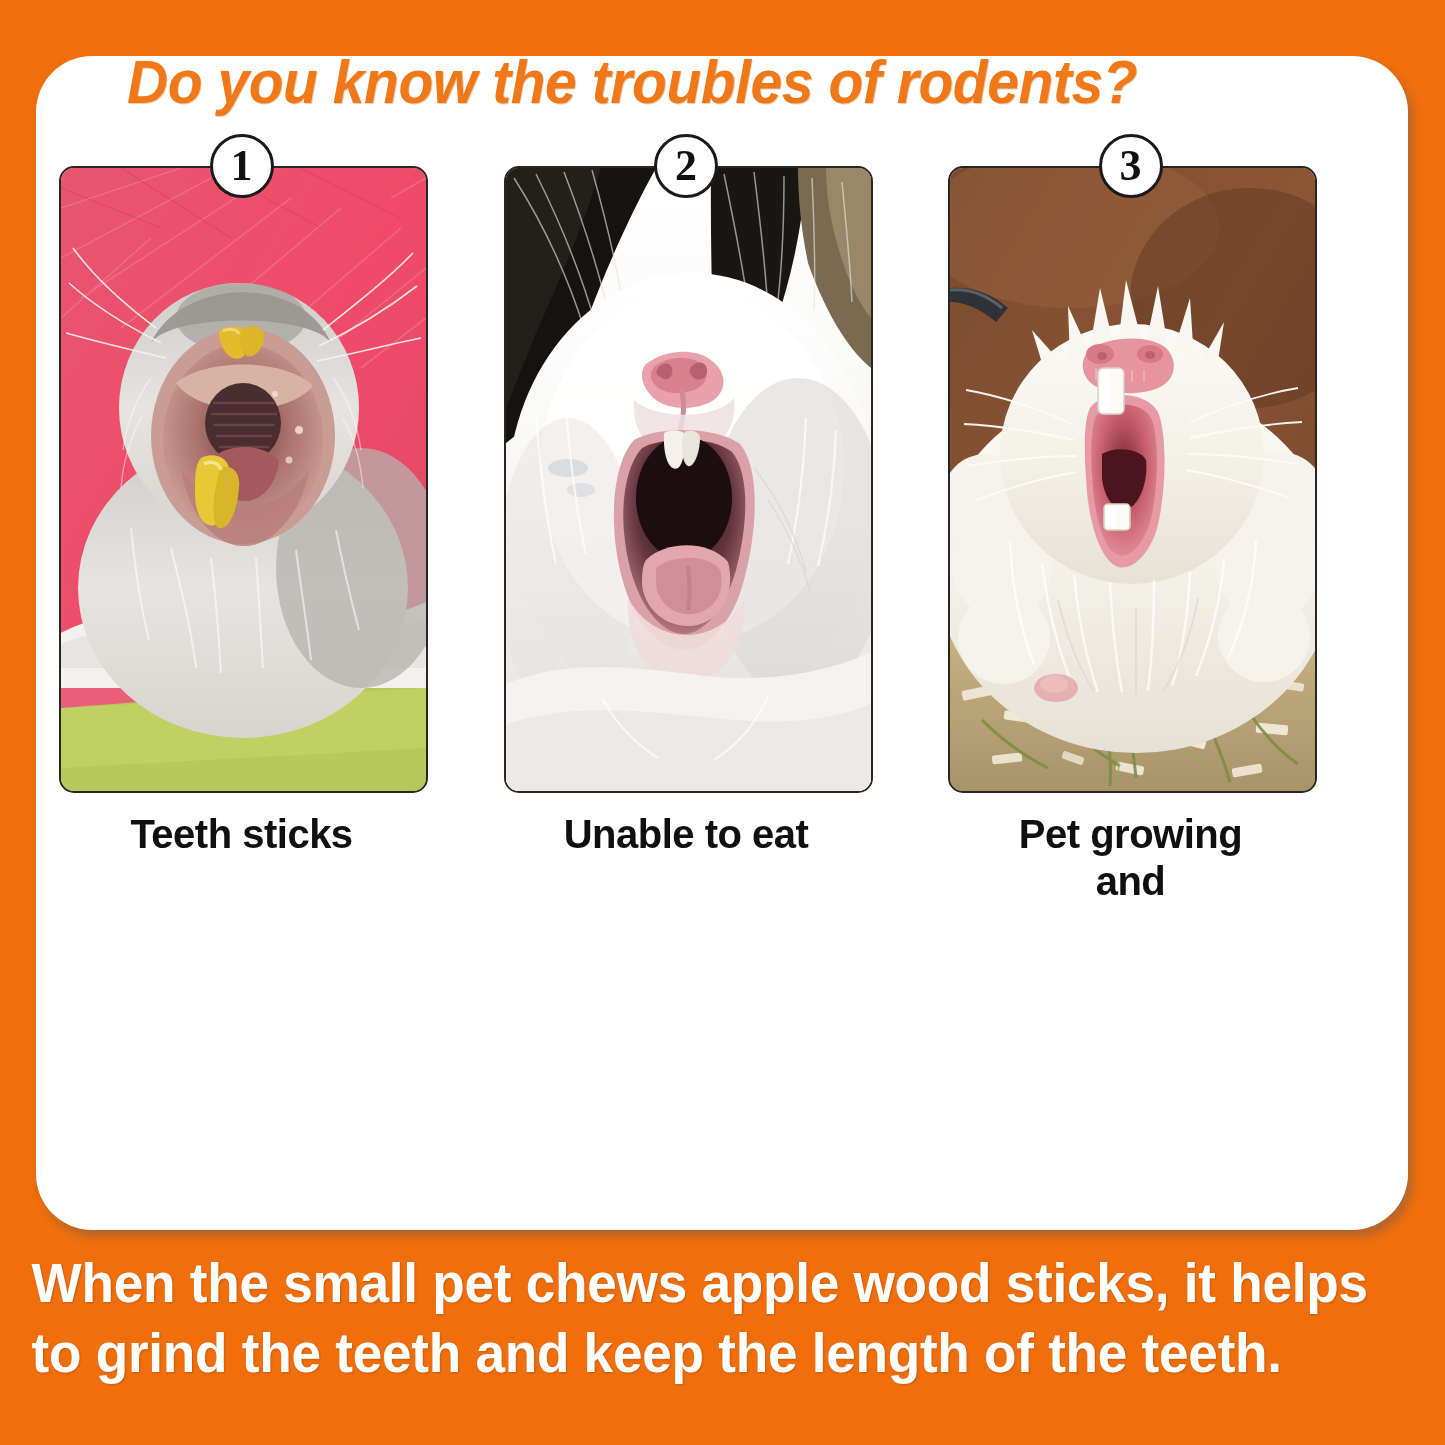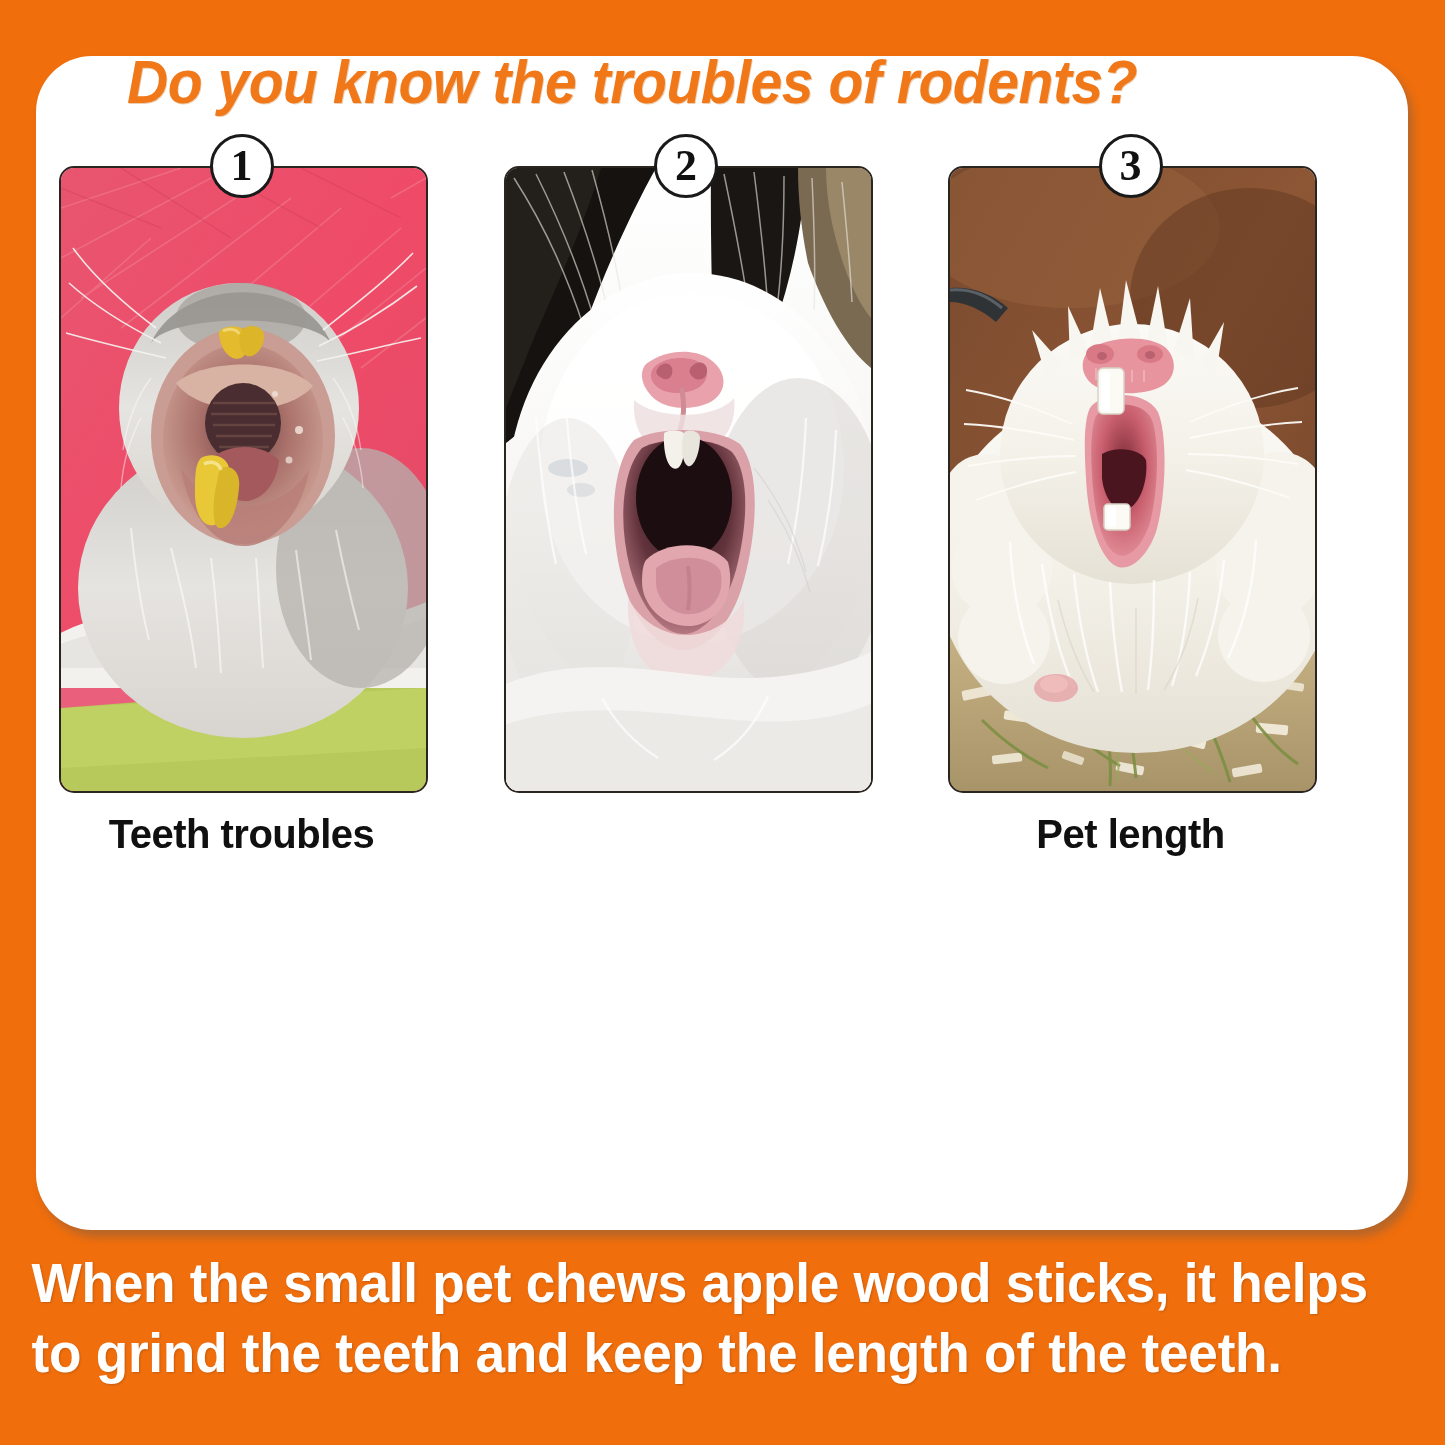--- a/index.html
+++ b/index.html
@@ -247,21 +247,21 @@
 
           <g stroke="#ffffff" stroke-width="1.4" opacity="0.45" fill="none">
             <path d="M90 210 C75 230 66 255 62 282"></path>
             <path d="M80 250 C68 272 62 296 60 320"></path>
             <path d="M272 210 C288 232 296 256 300 282"></path>
             <path d="M282 250 C294 272 300 296 302 320"></path>
           </g>
         </svg>
       </div>
       <div class="caption">
-        <div>Teeth troubles</div>
+        <div>Teeth sticks</div>
       </div>
     </div>
 
     <div class="panel">
       <div class="badge">2</div>
       <div class="photo-frame">
         <svg viewBox="0 0 365 623" preserveAspectRatio="xMidYMid slice" aria-hidden="true">
           <defs>
             <linearGradient id="p2white" x1="0" y1="0" x2="0" y2="1">
               <stop offset="0%" stop-color="#ffffff"></stop>
@@ -340,20 +340,23 @@
             <path d="M300 250 C298 300 292 350 282 396"></path>
             <path d="M330 262 C328 310 322 356 312 398"></path>
             <path d="M96 530 C110 556 130 576 152 590"></path>
             <path d="M262 528 C250 556 230 578 208 592"></path>
           </g>
           <g stroke="#cfcdc9" stroke-width="1.4" opacity="0.5" fill="none">
             <path d="M248 300 C272 330 290 366 300 404"></path>
             <path d="M262 332 C282 362 296 394 304 424"></path>
           </g>
         </svg>
+      </div>
+      <div class="caption">
+        <div>Unable to eat</div>
       </div>
     </div>
 
     <div class="panel">
       <div class="badge">3</div>
       <div class="photo-frame">
         <svg viewBox="0 0 365 623" preserveAspectRatio="xMidYMid slice" aria-hidden="true">
           <defs>
             <linearGradient id="p3bg" x1="0" y1="0" x2="1" y2="1">
               <stop offset="0%" stop-color="#7a4a2e"></stop>
@@ -493,21 +496,22 @@
             <path d="M108 432 C116 466 128 498 144 524"></path>
             <path d="M248 430 C242 464 230 496 214 522"></path>
             <path d="M186 440 C186 472 186 502 186 526"></path>
           </g>
 
           <ellipse cx="106" cy="520" rx="22" ry="14" fill="#e6a6a8" opacity="0.85"></ellipse>
           <ellipse cx="104" cy="516" rx="14" ry="9" fill="#efbcbc" opacity="0.9"></ellipse>
         </svg>
       </div>
       <div class="caption">
-        <div>Pet length</div>
+        <div>Pet growing</div>
+        <div>and</div>
       </div>
     </div>
 
   </div>
 
   <div id="banner">
     <div>When the small pet chews apple wood sticks, it helps</div>
     <div>to grind the teeth and keep the length of the teeth.</div>
   </div>
 

